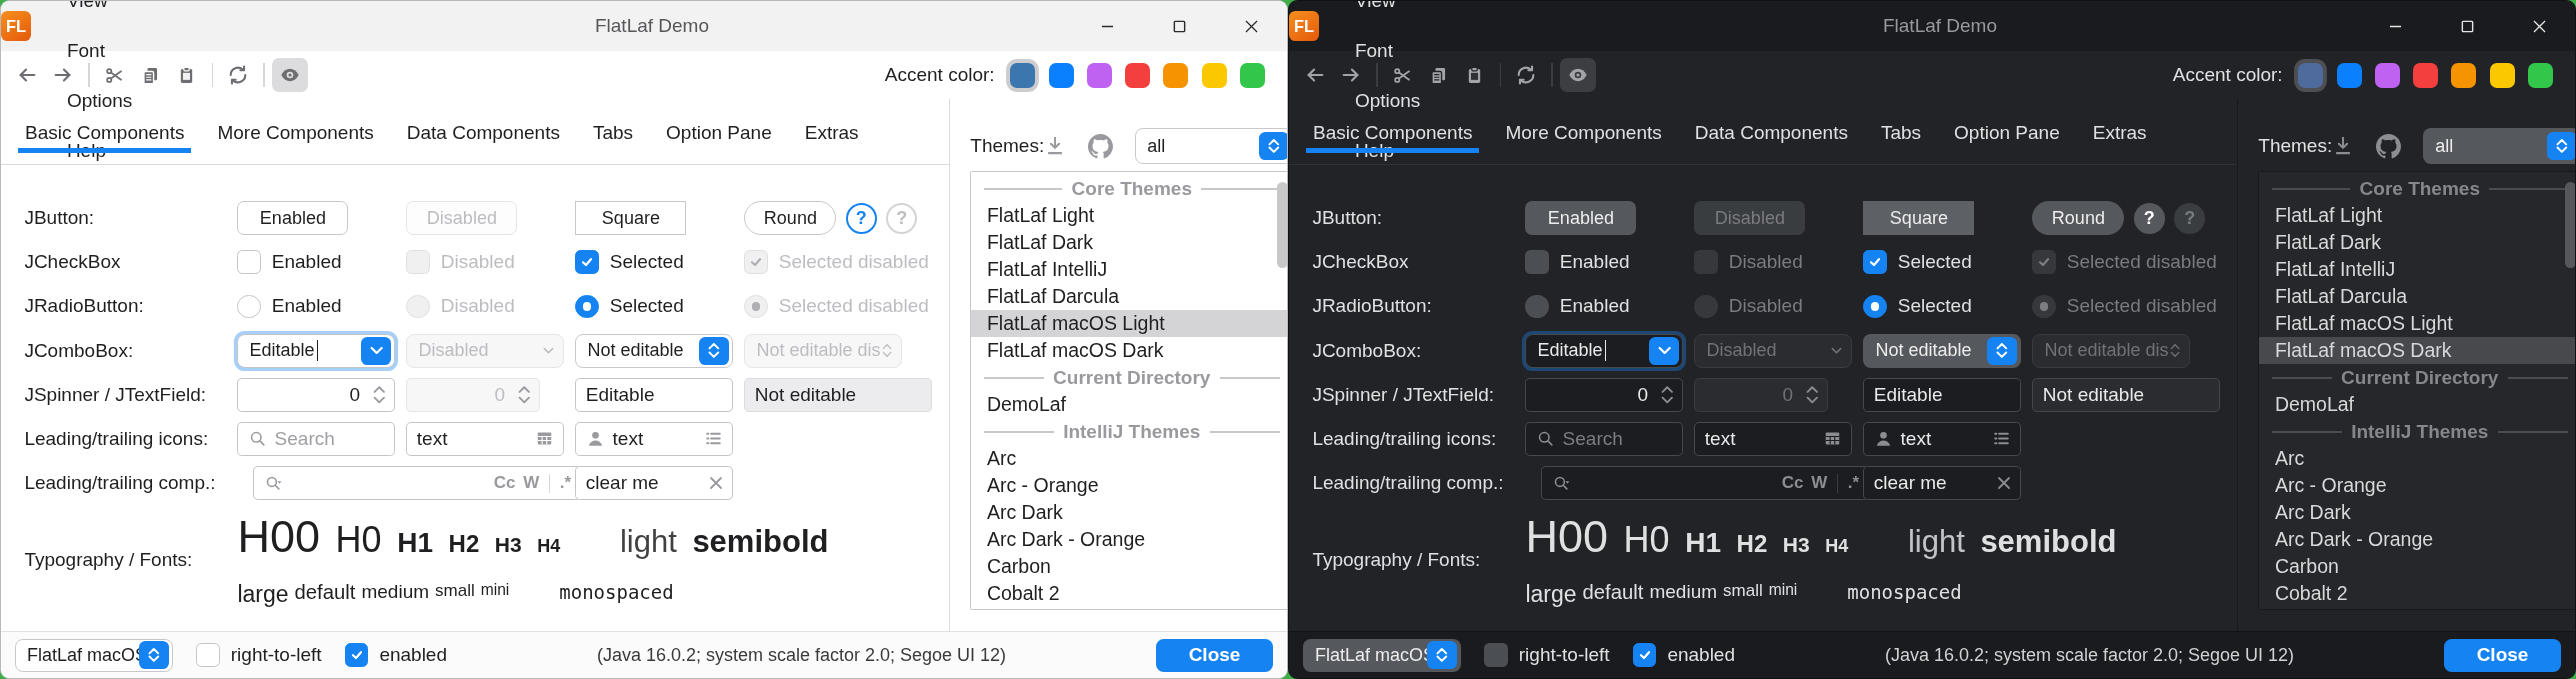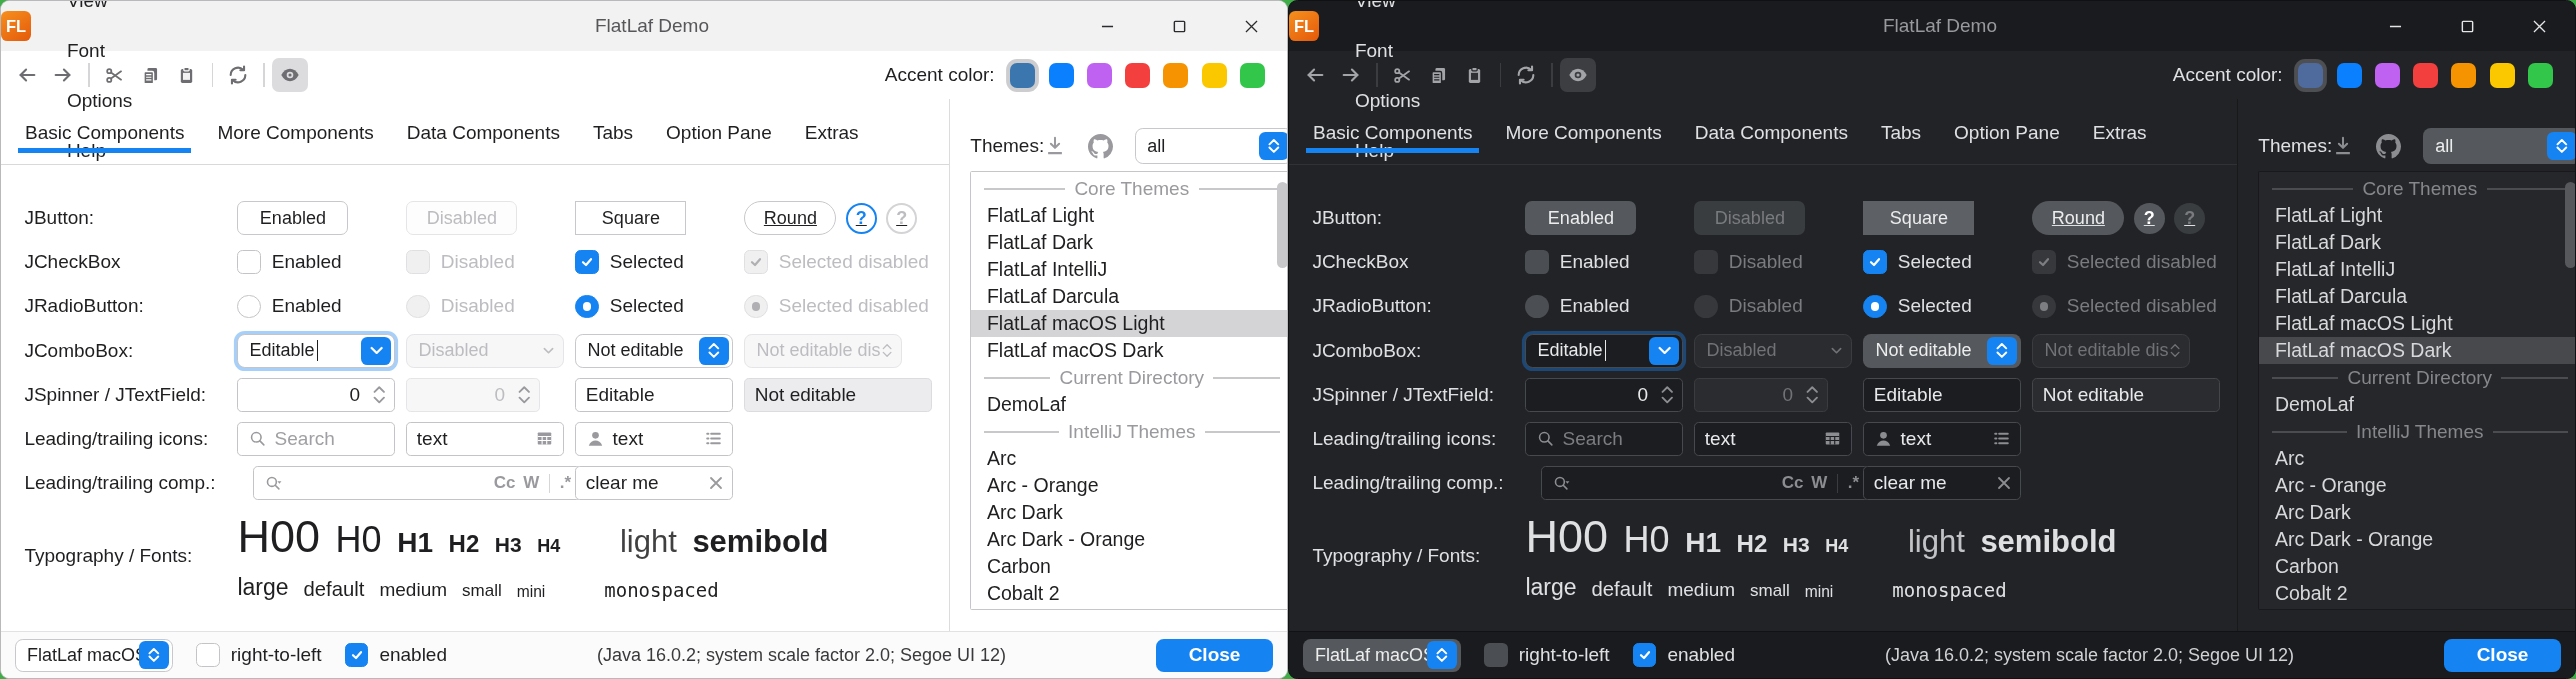--- a/index.html
+++ b/index.html
@@ -71,21 +71,21 @@
   
   .main { flex:1; display:flex; min-height:0; }
   .content { width:948px; flex:0 0 auto; display:flex; flex-direction:column; }
   .tabbar { height:66px; display:flex; align-items:center; padding:14px 0 12px 17px; border-bottom:0.8px solid var(--tab-border); }
   .tab { font-size:19px; padding:0 7px; margin-right:19px; height:100%; display:flex; align-items:center; position:relative; color:var(--text); }
   .tab.selected::after { content:""; position:absolute; left:0; right:0; bottom:-0.8px; height:4.7px; background:var(--accent); }
 
   .rows { padding:36px 0 0 23.4px; }
   .row { display:grid; grid-template-columns:213px 169px 169px 169px 1fr; align-items:center; height:34px; margin-bottom:10.2px; }
   .rowlabel { font-size:19px; color:var(--text); }
-  .cellflex { display:flex; align-items:center; gap:9.4px;text-decoration:underline; }
+  .cellflex { display:flex; align-items:center; gap:9.4px; }
 
   .btn { height:34px; min-width:111px; padding:0 19px; border-radius:7px; background:var(--btn-bg);
          border:0.8px solid var(--btn-border); color:var(--btn-text); font-size:18px;
          display:inline-flex; align-items:center; justify-content:center; }
   .btn.square { border-radius:0; background:var(--btn-square-bg); }
   .btn.round { border-radius:17px; min-width:92px; padding:0 15.6px; }
   .btn.dis { background:var(--btn-dis-bg); border-color:var(--btn-dis-border); color:var(--btn-dis-text); }
   .help { width:31px; height:31px; border-radius:50%; border:2px solid var(--help-border); background:var(--help-bg);
           color:var(--help-color); font-size:18px; font-weight:700; display:flex; align-items:center; justify-content:center; }
   .help.dis { border-color:var(--help-dis-border); background:var(--help-dis-bg); color:var(--help-dis-color); }
@@ -124,35 +124,35 @@
   .flex1 { flex:1; }
   .trail { color:var(--muted); font-weight:700; font-size:17px; }
   .vline { width:1.6px; height:19px; background:var(--sep); margin:0 1.6px; }
   .c23 { grid-column:2/4;padding-left:16px; } .c4 { grid-column:4; }
 
   .typo-row { display:grid; grid-template-columns:213px 1fr; align-items:center; margin-top:11px; }
   .typo-big { display:flex; align-items:baseline; gap:15.6px; }
   .t-h00{font-size:45px;} .t-h0{font-size:36px;} .t-h1{font-size:28px;font-weight:700;}
   .t-h2{font-size:24px;font-weight:700;} .t-h3{font-size:21px;font-weight:700;} .t-h4{font-size:18px;font-weight:700;}
   .t-light{font-size:31px;font-weight:300;opacity:.85;margin-left:44px;} .t-semi{font-size:31px;font-weight:700;}
-  .typo-small { display:flex; align-items:flex-end; gap:15px; margin-top:11px; }
+  .typo-small { display:flex; align-items:flex-start; gap:6px; margin-top:18px; }
   .t-large{font-size:23px;} .t-default{font-size:20.3px;} .t-medium{font-size:19px;} .t-small{font-size:17px;} .t-mini{font-size:15.6px;}
   .t-mono{font-size:19px; font-family:"DejaVu Sans Mono", monospace; margin-left:44px;}
 
   
   .themes { flex:1; border-left:0.8px solid var(--divider); padding:0 17px 0 20.3px; display:flex; flex-direction:column; }
   .themes-head { margin-top:28px; height:38px; display:flex; align-items:center; }
   .themes-label { font-size:19px; }
   .icobtn { color:var(--muted); display:flex; align-items:center; }
   .dl { margin-left:auto; }
   .gh { margin-left:22px; }
   .filter-combo { margin-left:22px; width:94px; height:36px; }
   .themes-list { margin-top:6.3px; height:439px; background:var(--list-bg); border:0.8px solid var(--list-border);
                  border-radius:1.6px; position:relative; overflow:hidden; padding-top:3.1px; }
-  .lsep { display:flex; align-items:center; height:27px; color:var(--list-sep-text); font-size:19px; gap:9.4px; padding:0 12.5px; }
+  .lsep { display:flex; align-items:center; height:27px; color:var(--list-sep-text); font-size:19px; gap:9.4px; padding:0 12.5px;font-weight:bold; }
   .lsep::before, .lsep::after { content:""; flex:1; height:1.6px; background:var(--list-sep-line); }
   .litem { height:27px; line-height:27px; padding-left:15.6px; font-size:19.5px; color:var(--list-text); white-space:nowrap; }
   .litem.selected { background:var(--list-sel); }
   .thumb { position:absolute; right:3.9px; top:9.4px; width:11.7px; height:86px; border-radius:6.3px; background:var(--scroll-thumb); }
 
   
   .bottombar { height:47px; flex:0 0 auto; background:var(--bottombar-bg); border-top:0.8px solid var(--bottom-border);
                display:flex; align-items:center; padding:0 14px; gap:23.4px; }
   .laf-combo { width:197px; height:33px; flex:0 0 auto; }
   .status { flex:1; text-align:center; font-size:18px; color:var(--status); }

